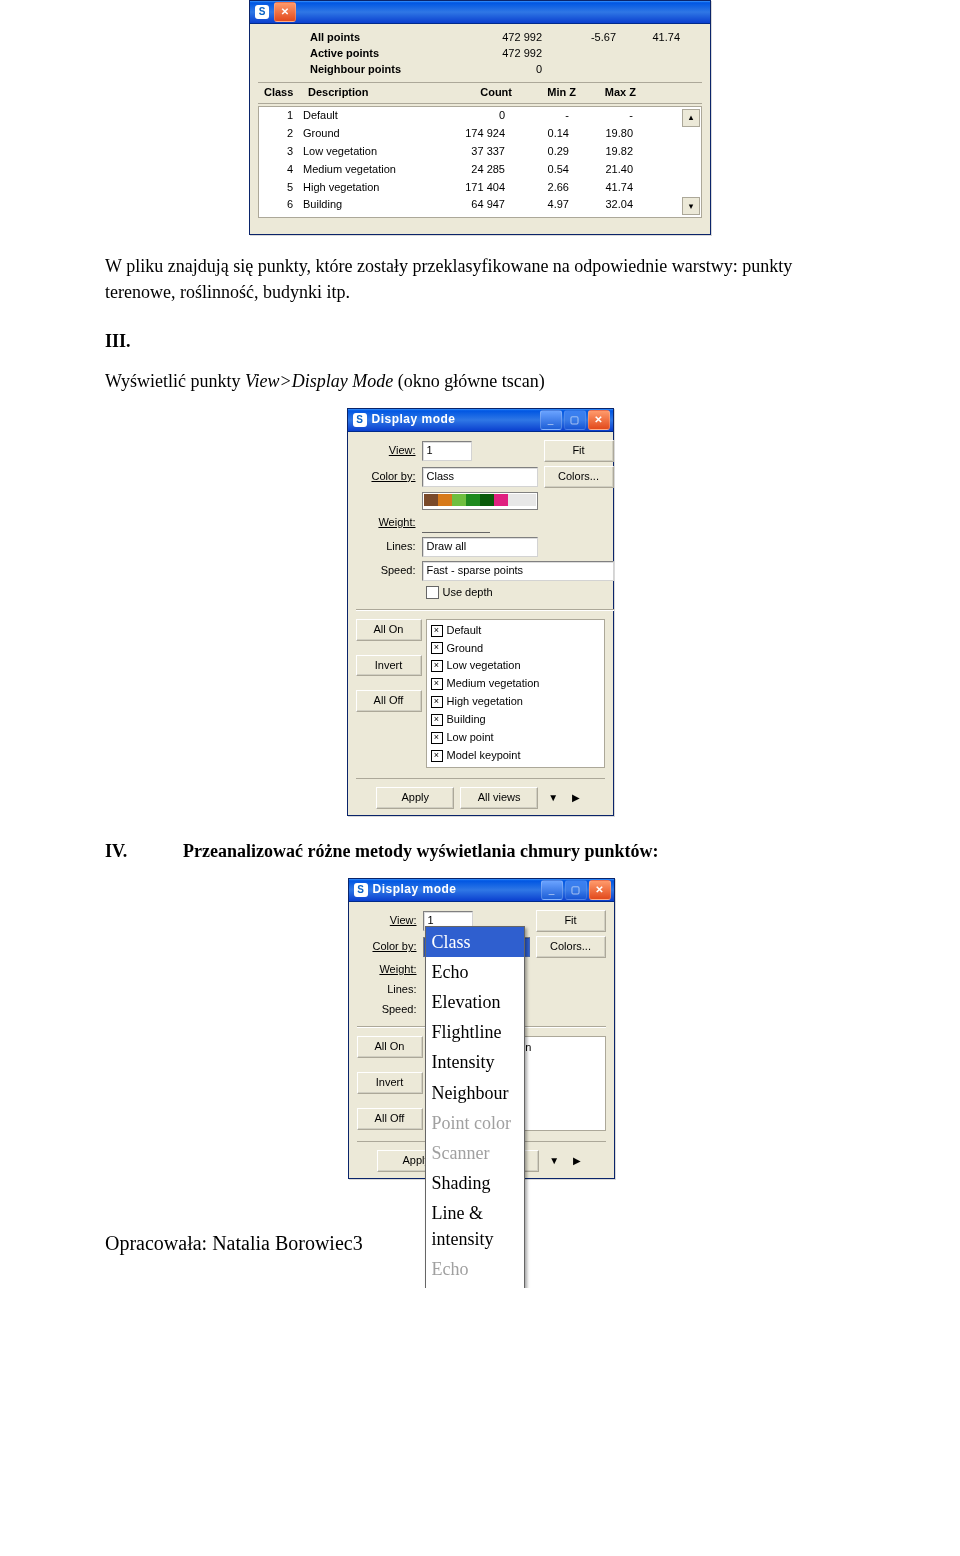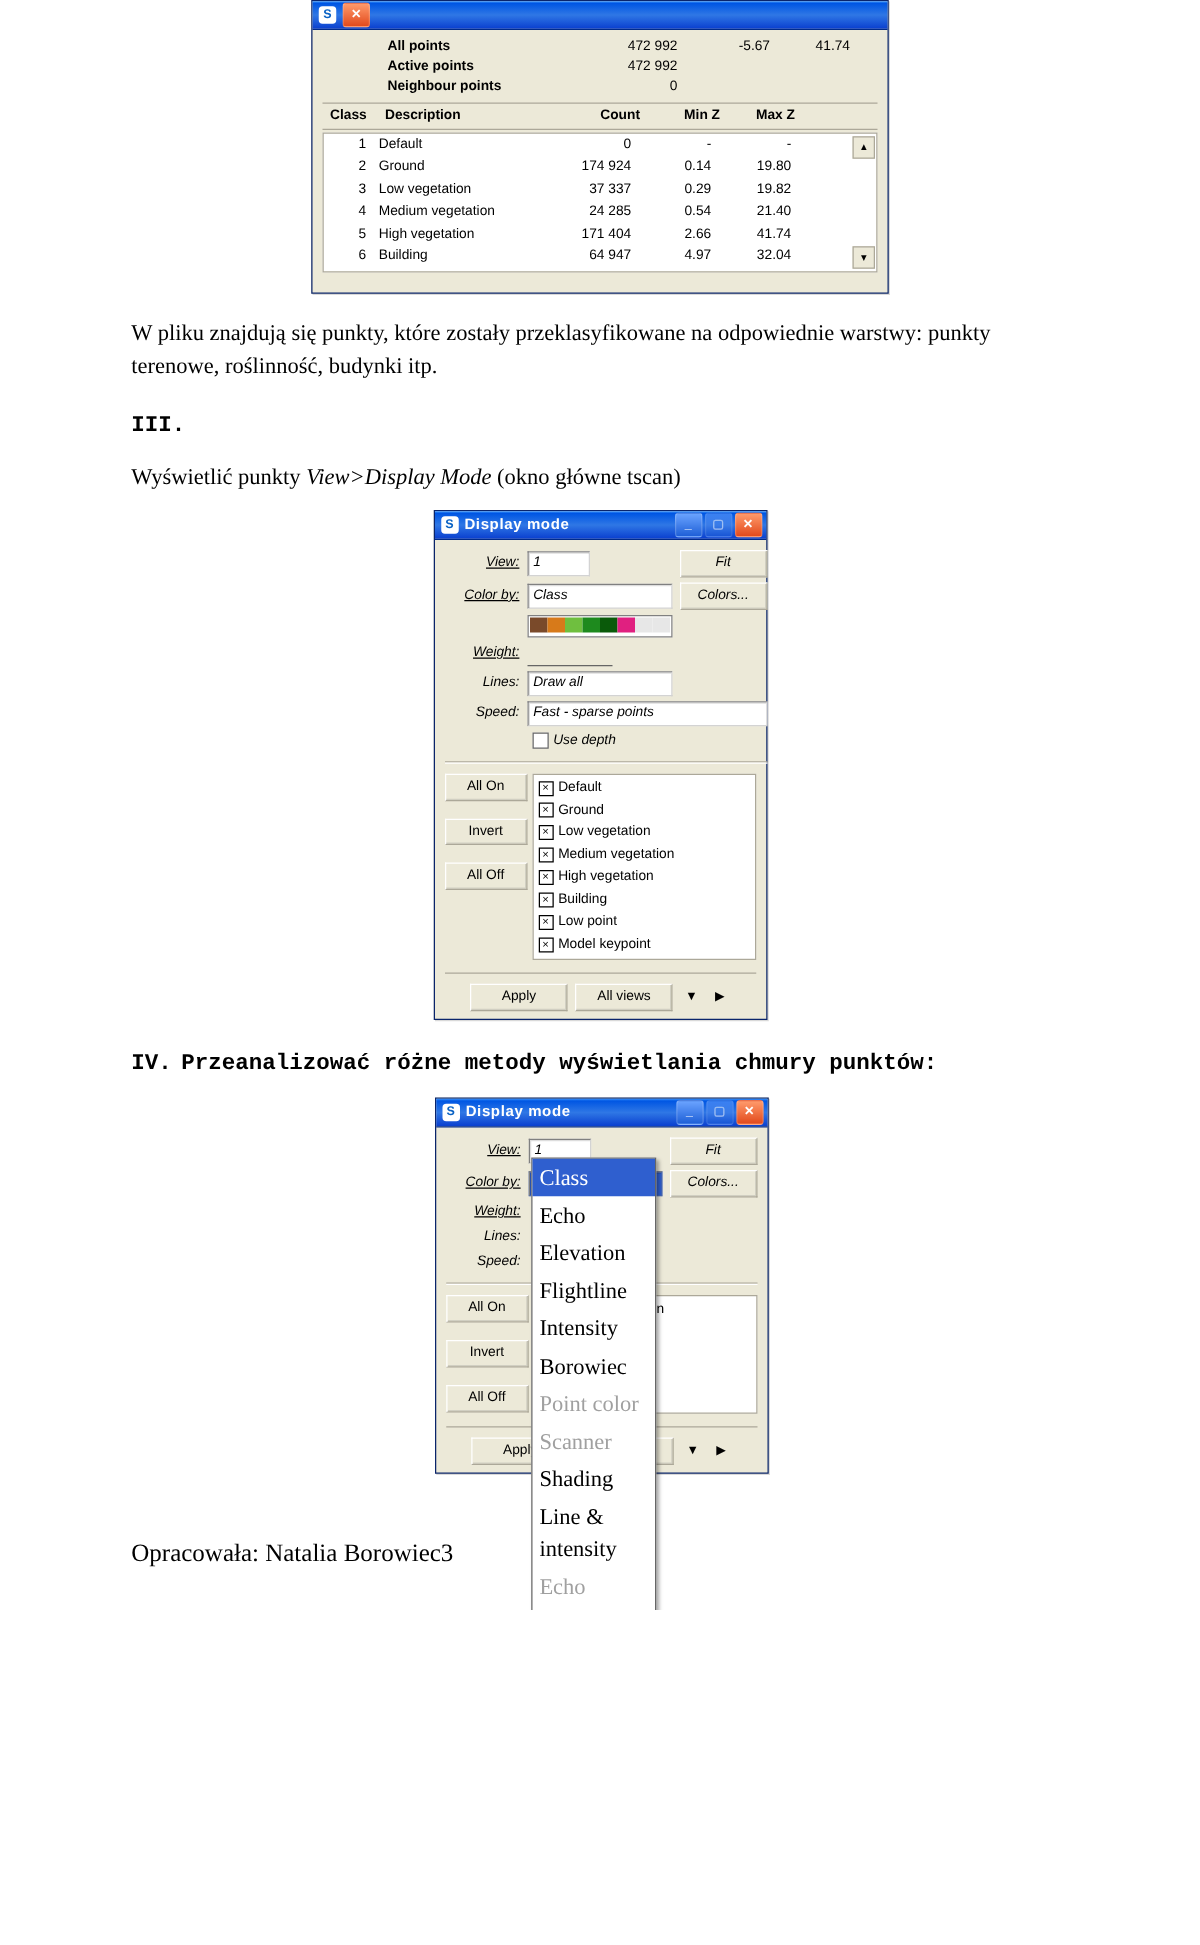--- a/index.html
+++ b/index.html
@@ -10,21 +10,21 @@
     background: #fff;
     width: 960px;
     line-height: 1.45;
   }
   .page {
     padding: 0 105px 30px 105px;
   }
   p { margin: 12px 0; }
   .bold { font-weight: bold; }
   .italic { font-style: italic; }
-  .section-row { display: flex; margin: 22px 0 14px 0; font-family: Liberation Mono, monospace; }
+  .section-row { display: flex; gap: 38px; margin: 22px 0 14px 0; }
   .section-num { font-weight: bold; min-width: 40px; }
   .section-title { font-weight: bold; }
 
   
   .dialog {
     font-family: Tahoma, sans-serif;
     font-size: 11px;
     border: 1px solid #0a246a;
     background: #ece9d8;
     color: #000;
@@ -103,21 +103,21 @@
   .stats-summary .sum-val {text-align:right;}
   .sb{
     position:absolute; right:4px; top:3px; bottom:3px; width:16px;
     display:flex;flex-direction:column;justify-content:space-between;
   }
   .sb-btn{ width:16px;height:16px;background:#ece9d8;border:1px solid #aca899; display:flex;align-items:center;justify-content:center;font-size:9px;}
 
   
   .dm-dialog{ width:265px; margin: 14px auto 20px; }
   .dm-body{ padding:8px 8px 6px; }
-  .dm-grid{ display:grid; grid-template-columns:60px 1fr 70px; row-gap:4px; column-gap:6px; align-items:center;font-style:italic; }
+  .dm-grid{ display:grid; grid-template-columns:60px 1fr 70px; row-gap:4px; column-gap:6px; align-items:center; }
   .dm-label{ text-align:right; text-decoration:underline; text-decoration-color:#000; }
   .dm-label.nou{text-decoration:none;}
   .dm-field{
     background:#fff; border:1px solid #7a7a7a52; border-top-color:#808080;border-left-color:#808080;
     box-shadow: inset 1px 1px 0 #0002;
     padding:1px 4px; height:16px; display:flex;align-items:center;
   }
   .dm-btn{
     background:#ece9d8;border:1px solid #aca899;border-top-color:#fff;border-left-color:#fff;
     text-align:center;padding:2px 4px;font-size:11px;
@@ -438,21 +438,21 @@
           <span class="arrow">▶</span>
         </div>
       </div>
     </div>
     <div class="dm-dropdown" id="dm-dropdown">
         <div class="dd-item sel">Class</div>
         <div class="dd-item">Echo</div>
         <div class="dd-item">Elevation</div>
         <div class="dd-item">Flightline</div>
         <div class="dd-item">Intensity</div>
-        <div class="dd-item">Borowiec</div>
+        <div class="dd-item">Neighbour</div>
         <div class="dd-item dis">Point color</div>
         <div class="dd-item dis">Scanner</div>
         <div class="dd-item">Shading</div>
         <div class="dd-item">Line &amp; intensity</div>
         <div class="dd-item dis">Echo length</div>
       </div>
   </div>
 
   <div class="footer-line">
     <span>Opracowała: Natalia Borowiec</span>

